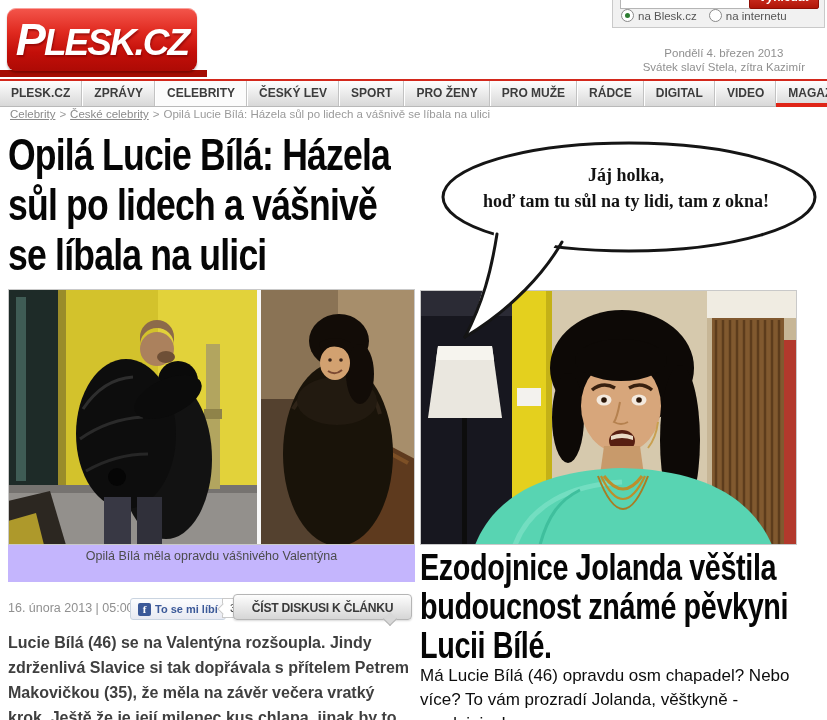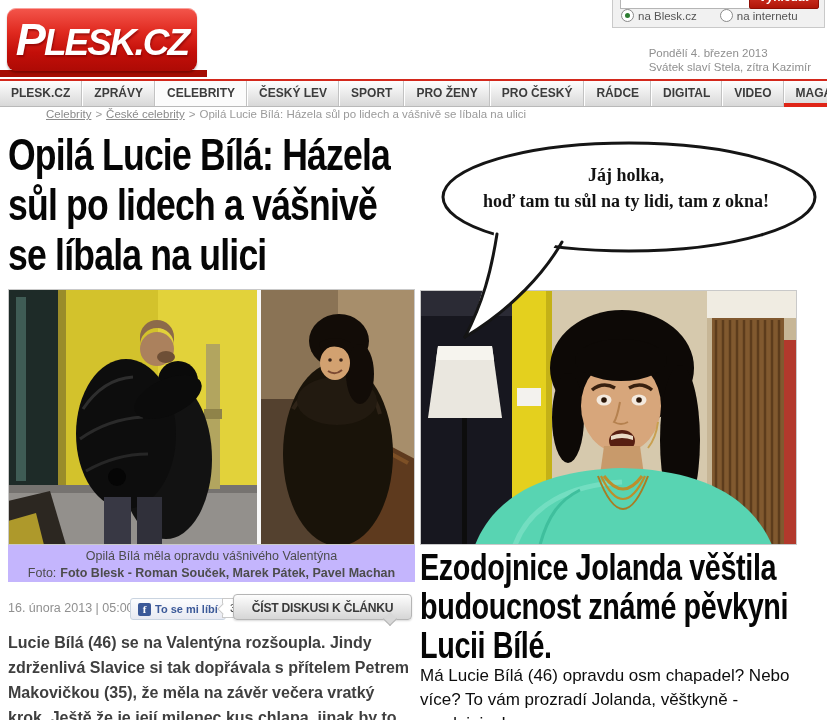--- a/index.html
+++ b/index.html
@@ -8,53 +8,53 @@
 
   
   .search-panel{position:absolute;top:-34px;right:2px;width:211px;height:60px;
     background:#f1f1f1;border:1px solid #c9c9c9;}
   .search-input{position:absolute;left:7px;top:20px;width:116px;height:20px;
     border:1px solid #b5b5b5;background:#fff;font-size:12px;padding:0 4px 0 20px;}
   .magnifier{position:absolute;left:11px;top:24px;width:10px;height:10px;pointer-events:none;}
   .search-btn{position:absolute;right:5px;top:18px;height:24px;padding:0 9px;
     background:linear-gradient(#e8493a,#b01508);border:1px solid #8f0e04;border-radius:2px;
     color:#fff;font-weight:bold;font-size:12px;font-style:italic;}
-  .radio-row{position:absolute;left:8px;top:42px;font-size:11.5px;color:#555;display:flex;gap:23px;align-items:center;}
+  .radio-row{position:absolute;left:8px;top:42px;font-size:11.5px;color:#555;display:flex;gap:12px;align-items:center;}
   .radio-row label{display:flex;align-items:center;gap:4px;cursor:pointer;}
   .radio{width:11px;height:11px;border:1px solid #8a8a8a;border-radius:50%;background:#fff;position:relative;display:inline-block;}
   .radio.sel::after{content:"";position:absolute;left:2.5px;top:2.5px;width:5px;height:5px;border-radius:50%;background:#2e7d32;}
 
   
   .logo-ribbon{position:absolute;left:0;top:70px;width:207px;height:7px;background:#a50d04;}
   .logo{position:absolute;left:7px;top:8px;width:190px;height:63px;border-radius:9px;
     background:linear-gradient(180deg,#f4564c 0%,#e02a20 38%,#c30f09 70%,#ad0a05 100%);
     box-shadow:inset 0 1px 0 rgba(255,255,255,.45), 0 2px 2px rgba(0,0,0,.25);
     display:flex;align-items:center;justify-content:center;cursor:pointer;}
   .logo-text{display:block;color:#fff;font-weight:bold;font-style:italic;font-size:37px;
     letter-spacing:-2px;text-shadow:1px 2px 2px rgba(120,0,0,.6);}
   .logo-text::first-letter{font-size:1.22em;}
 
   
-  .dateline{position:absolute;right:16px;top:46px;text-align:left;font-size:11.5px;
+  .dateline{position:absolute;right:22px;top:46px;text-align:center;font-size:11.5px;
     color:#8f8f8f;line-height:14px;}
 
   
   .nav{position:absolute;left:0;top:79px;width:827px;height:25px;
     border-top:2px solid #d3281c;border-bottom:1px solid #b9b9b9;
     background:linear-gradient(#fefefe,#d8d8d8);display:flex;}
   .tab{position:relative;padding:0 11px;line-height:25px;font-size:12px;font-weight:bold;
     color:#3c3c3c;border-right:1px solid #c2c2c2;border-left:1px solid #fff;
     white-space:nowrap;cursor:pointer;}
   .tab:first-child{border-left:none;}
   .tab.active{background:#fbfbfb;}
   .tab.underlined::after{content:"";position:absolute;left:-1px;right:-12px;bottom:-1px;height:4px;background:#df2517;}
   .nav-fill{flex:1;}
 
   
-  .breadcrumb{position:absolute;left:10px;top:108px;font-size:11.5px;color:#9a9a9a;margin-left:36px;}
+  .breadcrumb{position:absolute;left:10px;top:108px;font-size:11.5px;color:#9a9a9a;}
   .breadcrumb a{color:#8a8a8a;text-decoration:underline;cursor:pointer;}
   .bc-sep{margin:0 4px;}
 
   
   .headline{position:absolute;left:8px;top:130px;width:523px;
     transform:scaleX(0.79);transform-origin:0 0;
     font-size:45px;line-height:50px;font-weight:bold;color:#060606;letter-spacing:-1px;}
   .photo-left{position:absolute;left:8px;top:289px;z-index:1;}
   .caption-box{position:absolute;left:8px;top:545px;width:407px;height:37px;background:#c4b5fd;
     text-align:center;font-size:12.5px;color:#4c4c4c;line-height:17px;padding-top:3px;box-sizing:border-box;}
@@ -130,21 +130,21 @@
     <div>Svátek slaví Stela, zítra Kazimír</div>
   </div>
 
   <div class="nav">
     <div class="tab">PLESK.CZ</div>
     <div class="tab">ZPRÁVY</div>
     <div class="tab active">CELEBRITY</div>
     <div class="tab">ČESKÝ LEV</div>
     <div class="tab">SPORT</div>
     <div class="tab">PRO ŽENY</div>
-    <div class="tab">PRO ČESKÝ</div>
+    <div class="tab">PRO MUŽE</div>
     <div class="tab">RÁDCE</div>
     <div class="tab">DIGITAL</div>
     <div class="tab">VIDEO</div>
     <div class="tab underlined">MAGAZÍNY</div>
     <div class="nav-fill"></div>
 
   </div>
 
   <div class="breadcrumb">
     <a>Celebrity</a><span class="bc-sep">&gt;</span><a>České celebrity</a><span class="bc-sep">&gt;</span><span>Opilá Lucie Bílá: Házela sůl po lidech a vášnivě se líbala na ulici</span>
@@ -191,23 +191,20 @@
     <path d="M313,62 Q327,52 343,64 L343,54 Q327,44 311,54 Z" fill="#120c07"></path>
     <path d="M320,82 Q327,87 334,81" stroke="#7c4a33" stroke-width="2" fill="none"></path>
     <circle cx="322" cy="71" r="1.8" fill="#3a2418"></circle>
     <circle cx="333" cy="71" r="1.8" fill="#3a2418"></circle>
     <rect x="249" y="0" width="4" height="256" fill="#f7f7f7"></rect>
     <rect x="0.5" y="0.5" width="406" height="255" fill="none" stroke="#c9c9c9"></rect>
   </svg>
 
   <div class="caption-box">
     <div>Opilá Bílá měla opravdu vášnivého Valentýna</div>
-    <div>
-      <span class="credit-label">Foto:</span><span class="credit">Foto Blesk - Roman Souček, Marek Pátek, Pavel Machan</span>
-    </div>
   </div>
 
   <div class="meta-row">
     <span class="published">16. února 2013 | 05:00</span>
     <span class="fb-like">
       <span class="f-ico">f</span>
       <span>To se mi líbí</span>
     </span>
     <span class="fb-count">304</span>
     <span class="fb-share">

